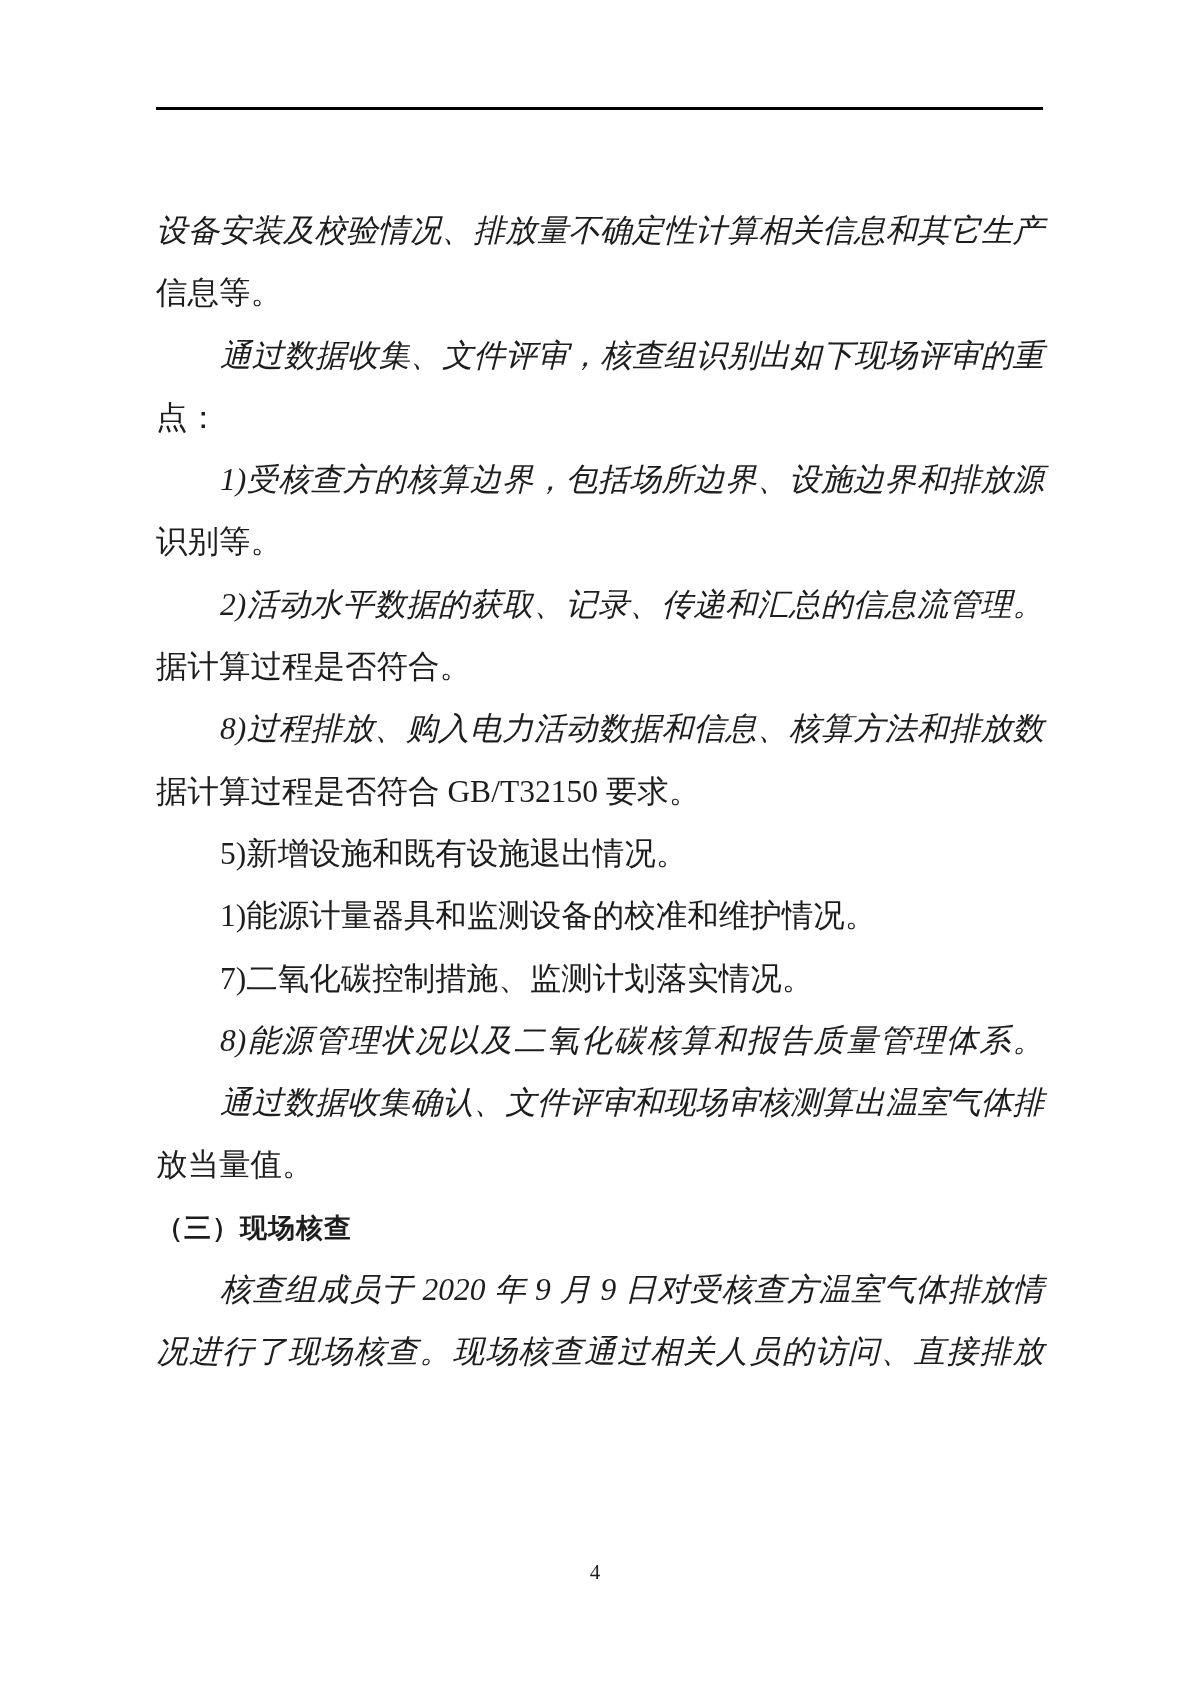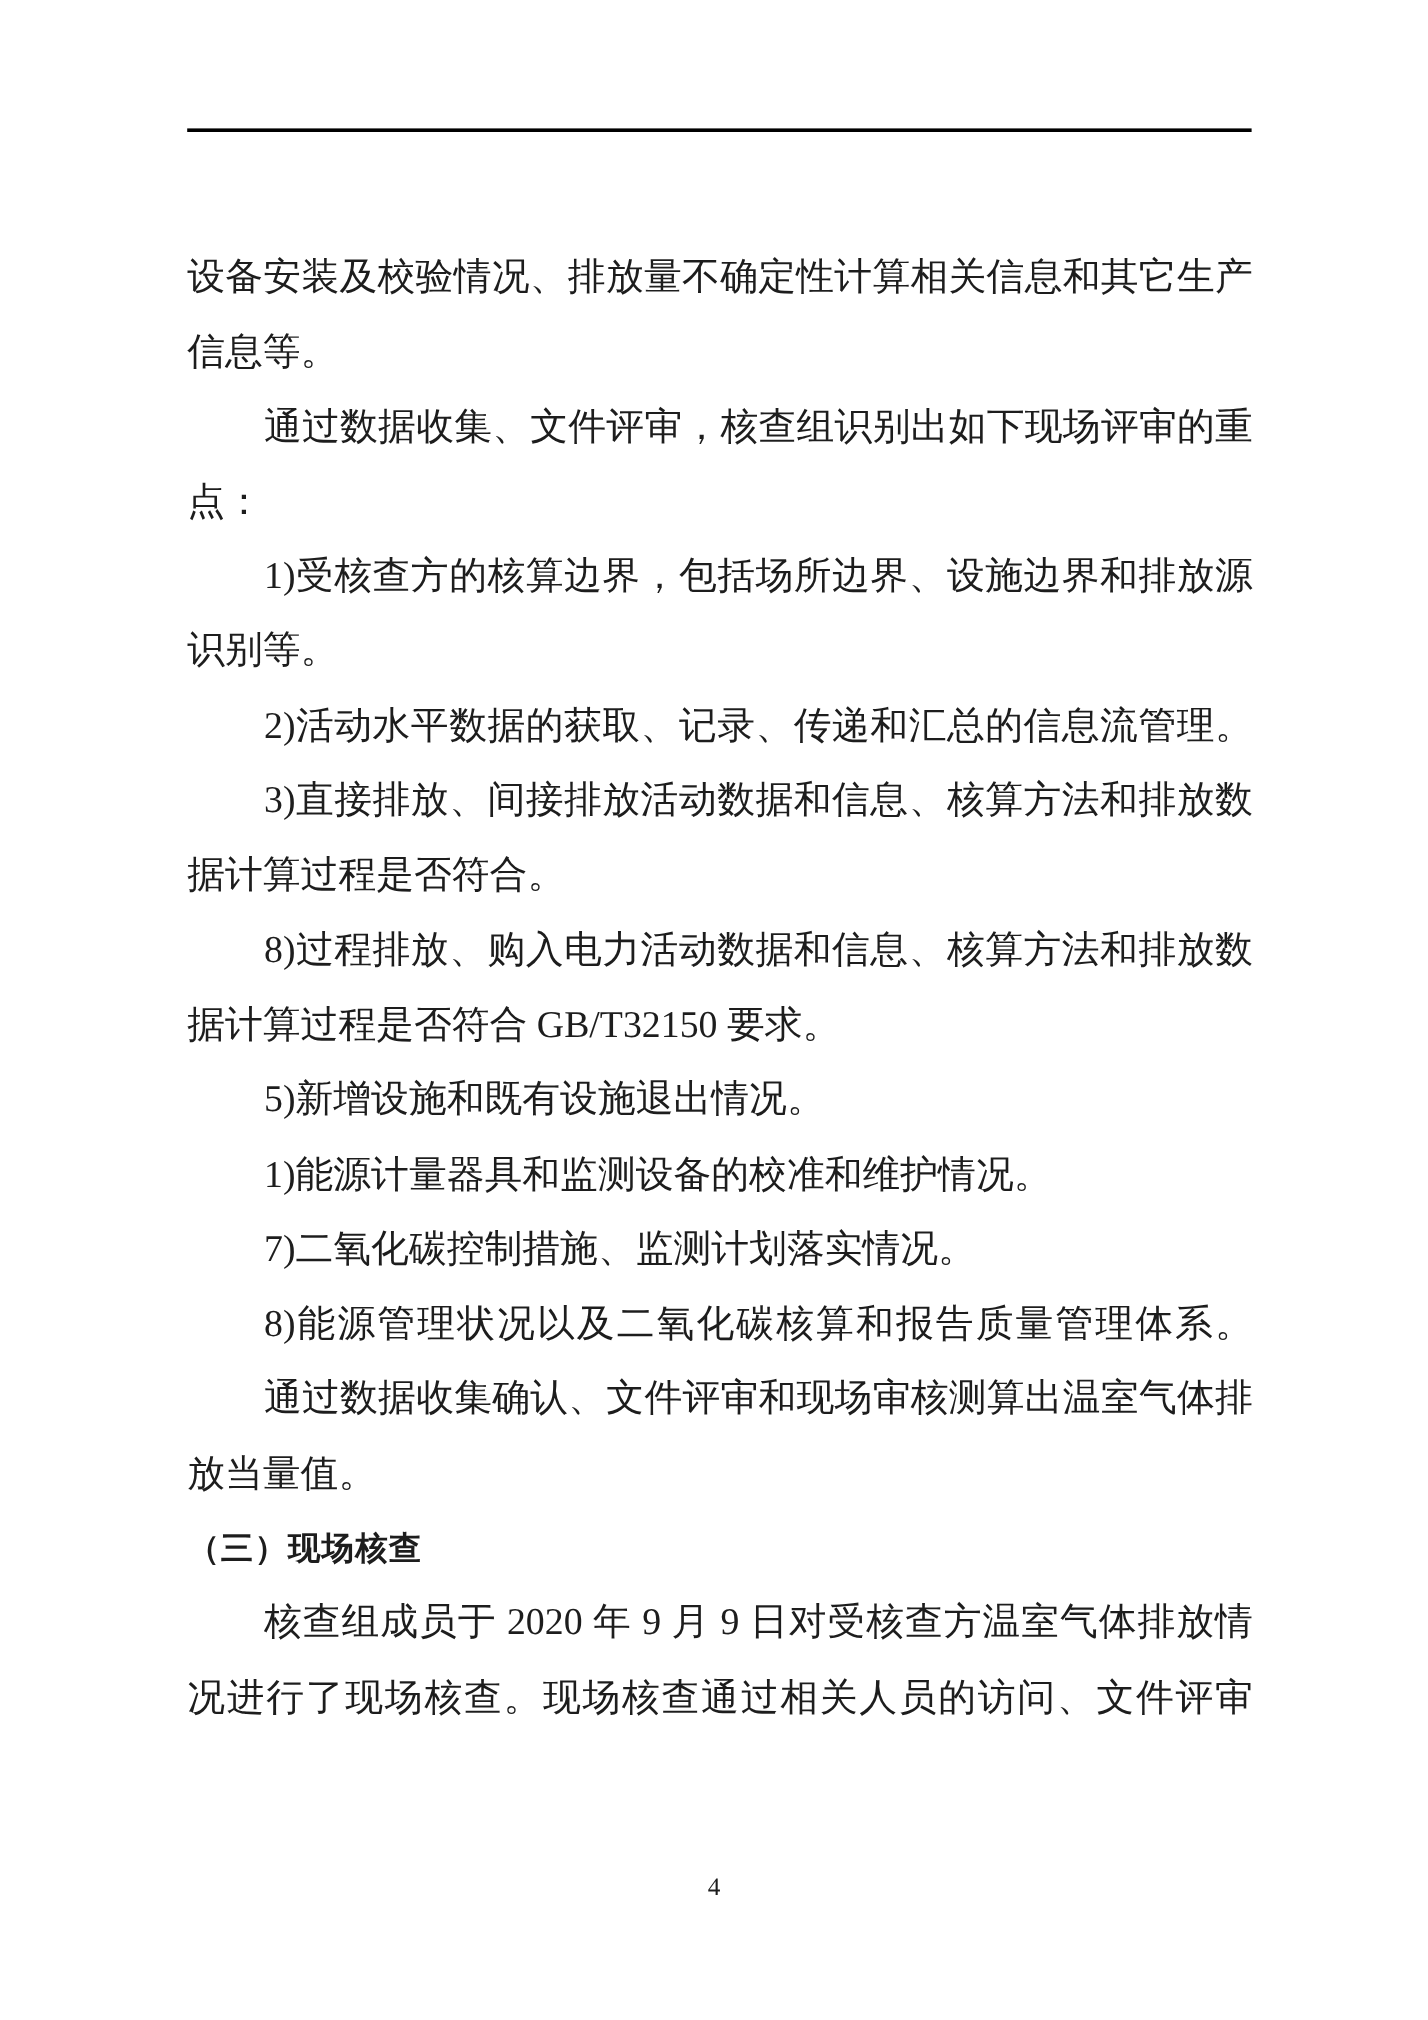--- a/index.html
+++ b/index.html
@@ -36,20 +36,21 @@
   .line {
     min-height: 62.3px;
   }
   .line.indent {
     text-indent: 64px;
   }
   .line.fill {
     text-align: justify;
     text-align-last: justify;
     text-justify: inter-character;
+    font-style: italic;
   }
   .line.heading {
     font-family: "Liberation Sans", "DejaVu Sans", sans-serif;
     font-weight: 700;
     font-size: 27px;
     letter-spacing: 1px;
   }
   .page-number {
     position: absolute;
     top: 1560px;
@@ -66,28 +67,27 @@
 <div class="page">
   <div class="header-rule"></div>
   <div class="doc-body">
       <div class="line fill">设备安装及校验情况、排放量不确定性计算相关信息和其它生产</div>
       <div class="line">信息等。</div>
       <div class="line indent fill">通过数据收集、文件评审，核查组识别出如下现场评审的重</div>
       <div class="line">点：</div>
       <div class="line indent fill">1)受核查方的核算边界，包括场所边界、设施边界和排放源</div>
       <div class="line">识别等。</div>
       <div class="line indent fill">2)活动水平数据的获取、记录、传递和汇总的信息流管理。</div>
-      <div class="line indent fill">3)直接排放、间接排放活动数据和信息、核算方法和排放数</div>
       <div class="line">据计算过程是否符合。</div>
       <div class="line indent fill">8)过程排放、购入电力活动数据和信息、核算方法和排放数</div>
       <div class="line">据计算过程是否符合 GB/T32150 要求。</div>
       <div class="line indent">5)新增设施和既有设施退出情况。</div>
       <div class="line indent">1)能源计量器具和监测设备的校准和维护情况。</div>
       <div class="line indent">7)二氧化碳控制措施、监测计划落实情况。</div>
       <div class="line indent fill">8)能源管理状况以及二氧化碳核算和报告质量管理体系。</div>
       <div class="line indent fill">通过数据收集确认、文件评审和现场审核测算出温室气体排</div>
       <div class="line">放当量值。</div>
       <div class="line heading">（三）现场核查</div>
       <div class="line indent fill">核查组成员于 2020 年 9 月 9 日对受核查方温室气体排放情</div>
-      <div class="line fill">况进行了现场核查。现场核查通过相关人员的访问、文件评审</div>
+      <div class="line fill">况进行了现场核查。现场核查通过相关人员的访问、直接排放</div>
     </div>
   <div class="page-number">4</div>
 </div>
 
 </body></html>

